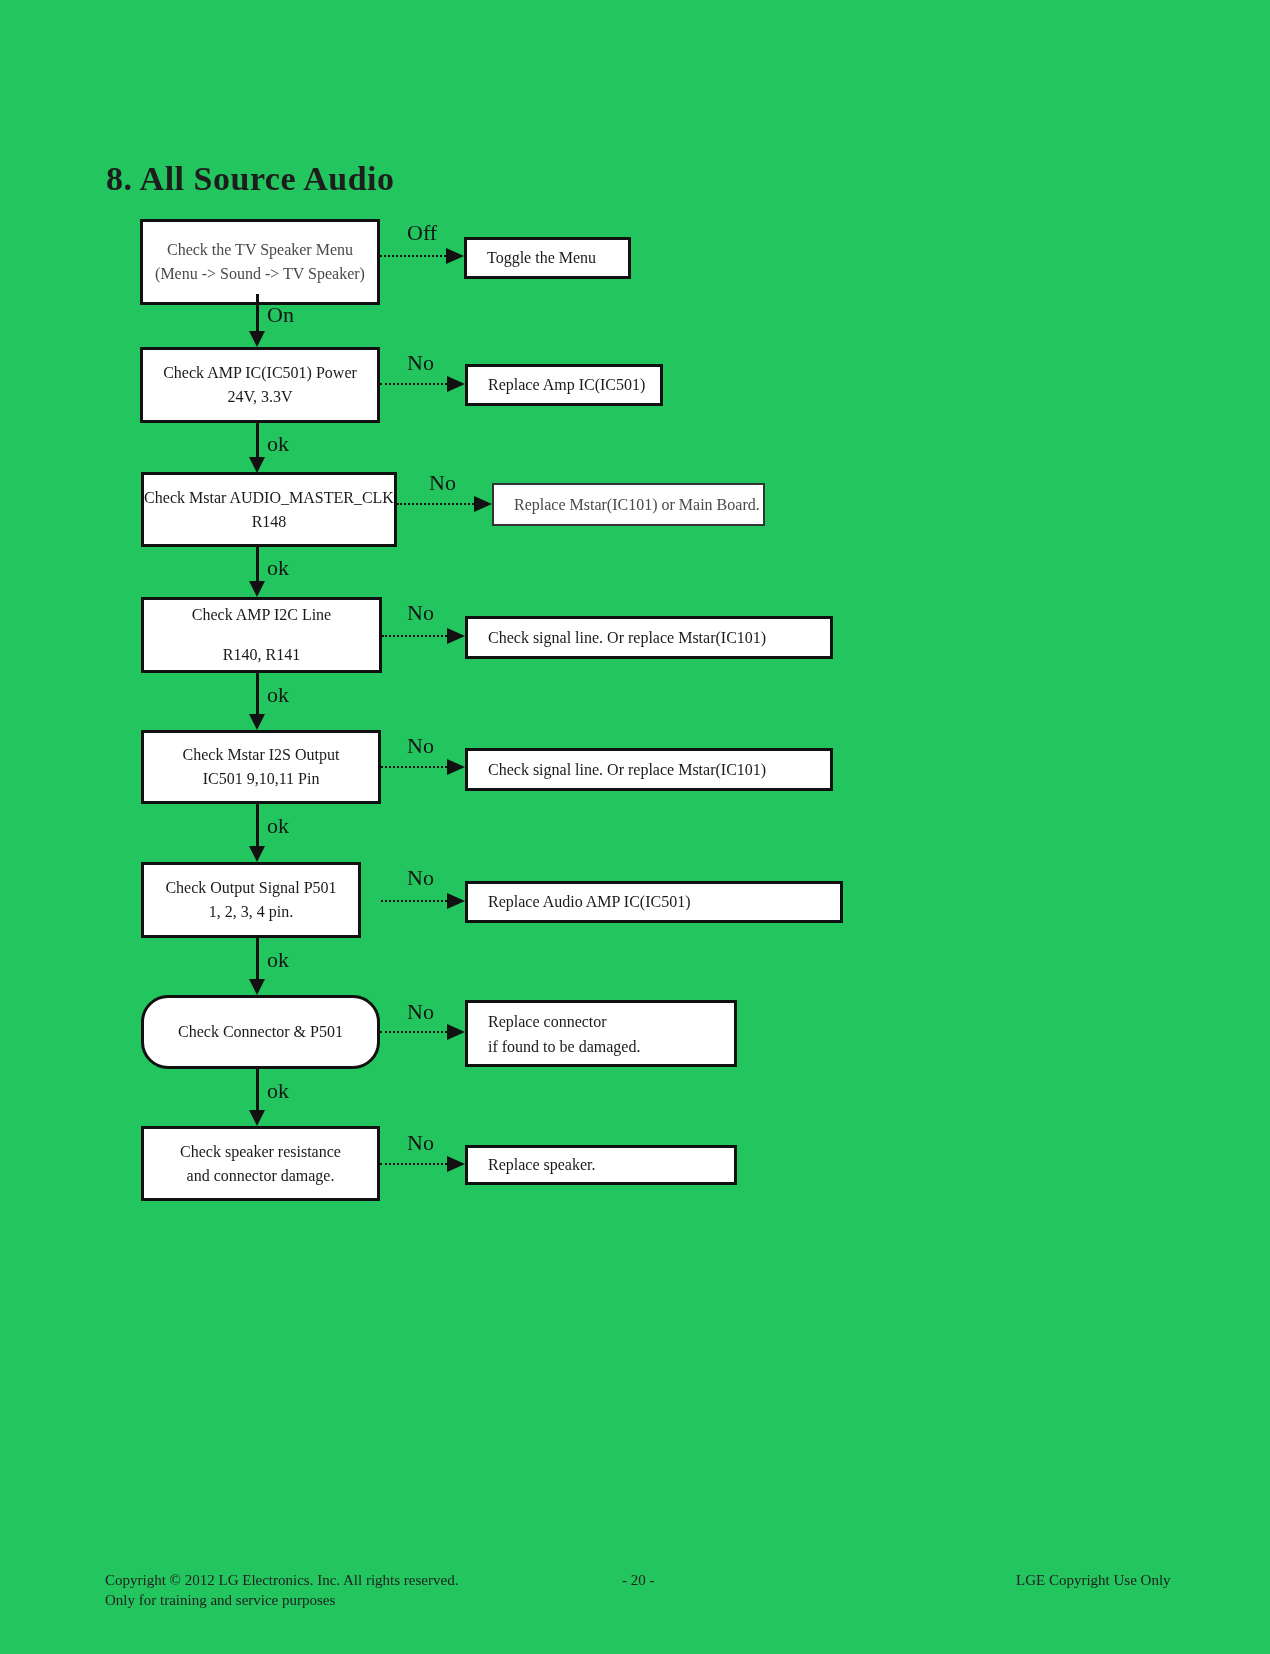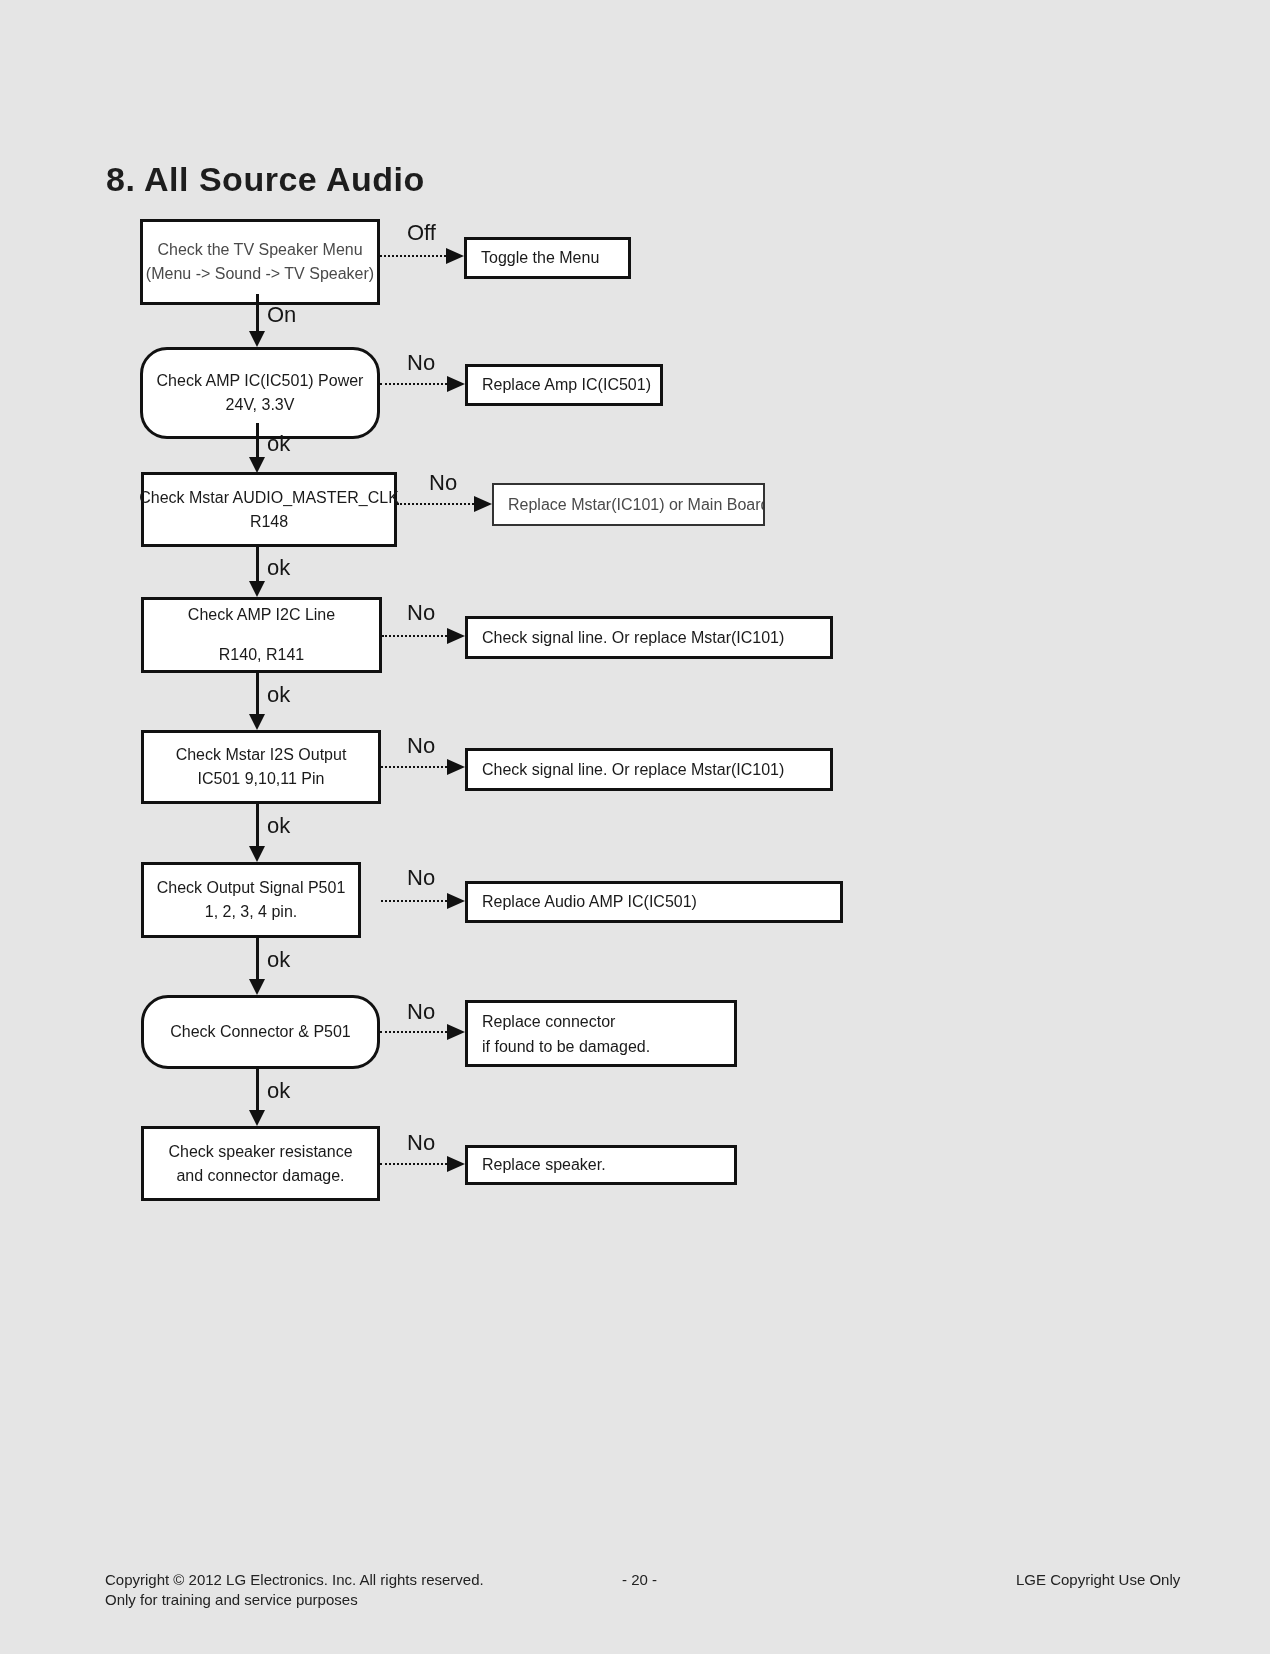--- a/index.html
+++ b/index.html
@@ -1,21 +1,21 @@
 <!DOCTYPE html>
 <html><head>
 <meta charset="utf-8">
 <style>
   html,body{margin:0;padding:0;background:#ffffff;}
   .page{
     position:relative;
     width:1270px;
     height:1654px;
-    background:#e5e5e5;
-    font-family:Liberation Sans, sans-serif;
+    background:#22c55e;
+    font-family:Liberation Serif, serif;
     color:#1a1a1a;
     overflow:hidden;
   }
   .title{
     position:absolute;
     margin:0;
     font-size:34px;
     font-weight:bold;
     color:#1d1d1d;
     letter-spacing:0.5px;
@@ -37,21 +37,21 @@
   .lbox span{display:block;white-space:nowrap;}
   .rbox{
     position:absolute;
     border:3px solid #111;
     background:#fff;
     display:flex;
     flex-direction:column;
     justify-content:center;
     align-items:flex-start;
     text-align:left;
-    padding-left:14px;
+    padding-left:20px;
     font-size:16px;
     line-height:24px;
     box-sizing:border-box;
     overflow:hidden;
   }
   .rbox span{display:block;white-space:nowrap;}
   .muted{color:#4a4a4a;}
   .thinbd{border-width:2px;border-color:#333;}
   .blabel{
     position:absolute;
@@ -113,21 +113,21 @@
     <div class="dots"></div>
     <div class="ahead"></div>
   </div>
   <div class="rbox" style="left:464px;top:237px;width:167px;height:42px;">
     <span>Toggle the Menu</span>
   </div>
   <div class="vline" style="left:256px;top:294px;height:37px;"></div>
   <div class="vhead" style="left:249px;top:331px;"></div>
   <div class="blabel" style="left:267px;top:303px;">On</div>
 
-  <div class="lbox" style="left:140px;top:347px;width:240px;height:92px;border-radius:27px;">
+  <div class="lbox" style="left:140px;top:347px;width:240px;height:76px;">
     <span>Check AMP IC(IC501) Power</span>
     <span>24V, 3.3V</span>
   </div>
   <div class="blabel" style="left:407px;top:351px;">No</div>
   <div class="harrow" style="left:380px;top:375px;width:85px;">
     <div class="dots"></div>
     <div class="ahead"></div>
   </div>
   <div class="rbox" style="left:465px;top:364px;width:198px;height:42px;">
     <span>Replace Amp IC(IC501)</span>

